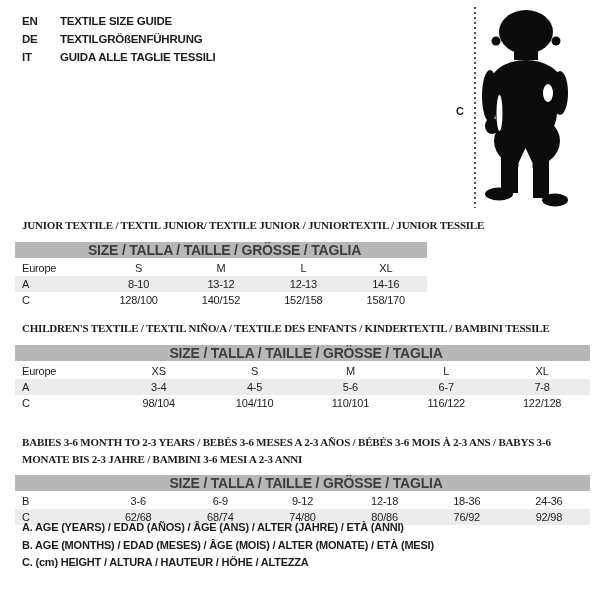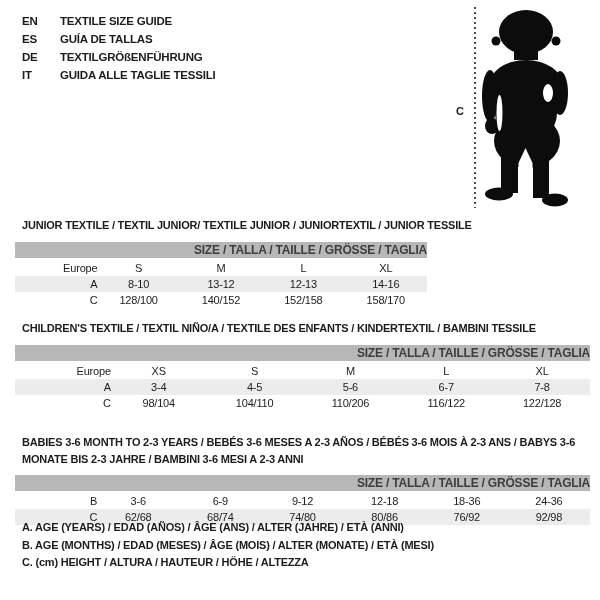--- a/index.html
+++ b/index.html
@@ -12,49 +12,45 @@
   .lang-code{width:38px;}
 
   
   .dashed-line{position:absolute;left:474px;top:7px;width:2px;height:201px;
                background:repeating-linear-gradient(to bottom,#4a4a4a 0 2px,transparent 2px 5px);}
   .c-label{position:absolute;left:456px;top:105px;font-size:11px;font-weight:bold;}
   .toddler-svg{position:absolute;left:482px;top:8px;}
 
   
   .section{position:absolute;left:15px;width:575px;}
-  .sec-title{font-size:11px;font-weight:bold;line-height:14px;padding-left:7px;white-space:nowrap;}
+  .sec-title{font-size:11px;font-weight:bold;line-height:14px;padding-left:7px;white-space:nowrap;font-family:Liberation Serif, serif;}
   .sec-title.wrap{white-space:normal;line-height:17px;margin-top:8px;}
   .size-table{border-collapse:collapse;table-layout:fixed;font-size:11px;margin-top:10px;}
   .t-junior{width:412px;}
   .t-wide{width:575px;}
-  .size-table thead th{background:#b7b7b7;color:#3d3d3d;font-weight:bold;font-size:12px;
-                       text-align:right;padding:0 0 0 7px;height:16px;border-bottom:2px solid #fff;}
+  .size-table thead th{background:#b7b7b7;color:#3d3d3d;font-weight:bold;font-size:14px;
+                       text-align:center;padding:0 0 0 7px;height:16px;border-bottom:2px solid #fff;}
   .size-table td{height:16px;padding:0;text-align:center;font-weight:normal;}
-  .size-table td.rlabel{text-align:right;padding-left:7px;}
+  .size-table td.rlabel{text-align:left;padding-left:7px;}
   .size-table tr.alt{background:#ececec;}
   col.c-label{width:55px;}
   .sec3 .size-table{margin-top:7px;}
 
   
   .legend{position:absolute;left:22px;top:519px;font-size:11px;font-weight:bold;line-height:17.5px;}
 </style>
 </head>
 <body>
 
 <div class="canvas">
 
   <div class="lang-list">
     <div class="lang-row">
       <span class="lang-code">EN</span>
       <span class="lang-label">TEXTILE SIZE GUIDE</span>
-    </div>
-    <div class="lang-row">
-      <span class="lang-code">ES</span>
-      <span class="lang-label">GUÍA DE TALLAS</span>
     </div>
     <div class="lang-row">
       <span class="lang-code">DE</span>
       <span class="lang-label">TEXTILGRÖßENFÜHRUNG</span>
     </div>
     <div class="lang-row">
       <span class="lang-code">IT</span>
       <span class="lang-label">GUIDA ALLE TAGLIE TESSILI</span>
     </div>
   </div>
@@ -157,21 +153,21 @@
           <td>3-4</td>
           <td>4-5</td>
           <td>5-6</td>
           <td>6-7</td>
           <td>7-8</td>
         </tr>
         <tr>
           <td class="rlabel">C</td>
           <td>98/104</td>
           <td>104/110</td>
-          <td>110/206</td>
+          <td>110/101</td>
           <td>116/122</td>
           <td>122/128</td>
         </tr>
       </tbody>
     </table>
   </div>
 
   <div class="section sec3" style="top:426px">
     <div class="sec-title wrap">BABIES 3-6 MONTH TO 2-3 YEARS / BEBÉS 3-6 MESES A 2-3 AÑOS / BÉBÉS 3-6 MOIS À 2-3 ANS / BABYS 3-6 MONATE BIS 2-3 JAHRE / BAMBINI 3-6 MESI A 2-3 ANNI</div>
     <table class="size-table t-wide">

